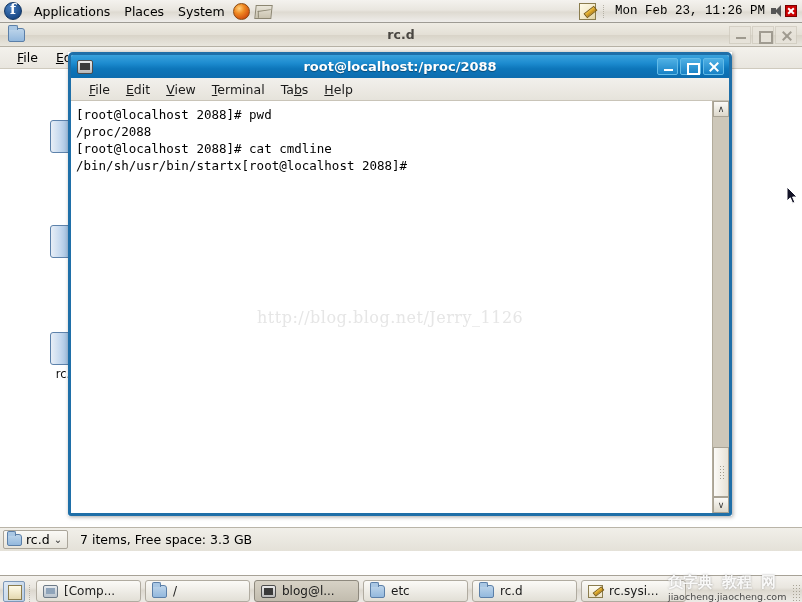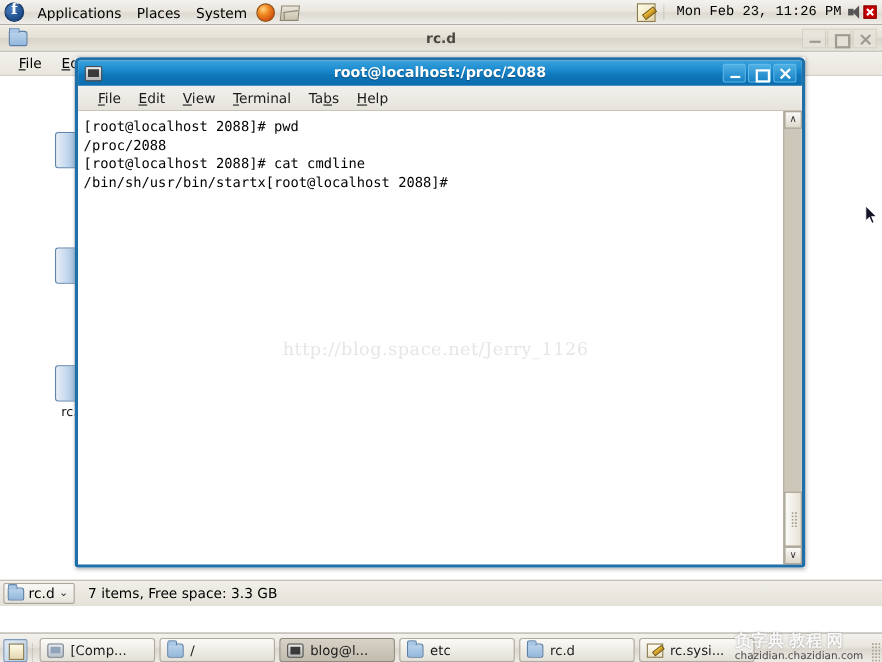--- a/index.html
+++ b/index.html
@@ -340,21 +340,21 @@
     background-image: radial-gradient(#a8a396 40%, transparent 41%);
     background-size: 3px 3px;
   }
   #watermark-logo {
     position: absolute; left: 668px; top: 572px;
     width: 134px; height: 30px; pointer-events:none; user-select:none;
   }
   #wm-cn {
     position:absolute; left:0; top:0; width:134px; height:20px;
     display:flex; align-items:center; gap:4px;
-    font-family:Liberation Sans, sans-serif; font-size:15px; font-weight:bold;
+    font-family:Liberation Mono, monospace; font-size:15px; font-weight:bold;
     color: rgba(255,255,255,.92); text-shadow: 0 0 2px rgba(90,90,90,.55);
   }
   #wm-en {
     position:absolute; left:0; top:19px; font-size:9.5px; color:#4a4a4a;
     font-family:"DejaVu Sans", sans-serif;
   }
   #mouse-cursor {
     position: absolute; left: 787px; top: 187px; width: 12px; height: 18px;
     pointer-events: none;
   }
@@ -445,21 +445,21 @@
       <div class="t-menu"><u>T</u>erminal</div>
       <div class="t-menu">Ta<u>b</u>s</div>
       <div class="t-menu"><u>H</u>elp</div>
     </div>
 
     <div id="term-screen">[root@localhost 2088]# pwd
 /proc/2088
 [root@localhost 2088]# cat cmdline
 /bin/sh/usr/bin/startx[root@localhost 2088]#</div>
 
-    <div id="watermark-url">http://blog.space.net/Jerry_1126</div>
+    <div id="watermark-url">http://blog.blog.net/Jerry_1126</div>
 
     <div id="term-scrollbar">
       <div class="sb-arrow sb-up">∧</div>
       <div id="sb-thumb">
         <div id="sb-grip"></div>
       </div>
       <div class="sb-arrow sb-down">∨</div>
     </div>
 
   </div>
@@ -500,14 +500,14 @@
       <div class="ti ti-doc"></div>
       <span>rc.sysi...</span>
     </div>
   </div>
 
   <div id="tb-grip"></div>
 </div>
 
 <div id="watermark-logo">
   <div id="wm-cn">负字典 教程 网</div>
-  <div id="wm-en">chazidian.chazidian.com</div>
+  <div id="wm-en">jiaocheng.jiaocheng.com</div>
 </div>
 
 </body></html>

